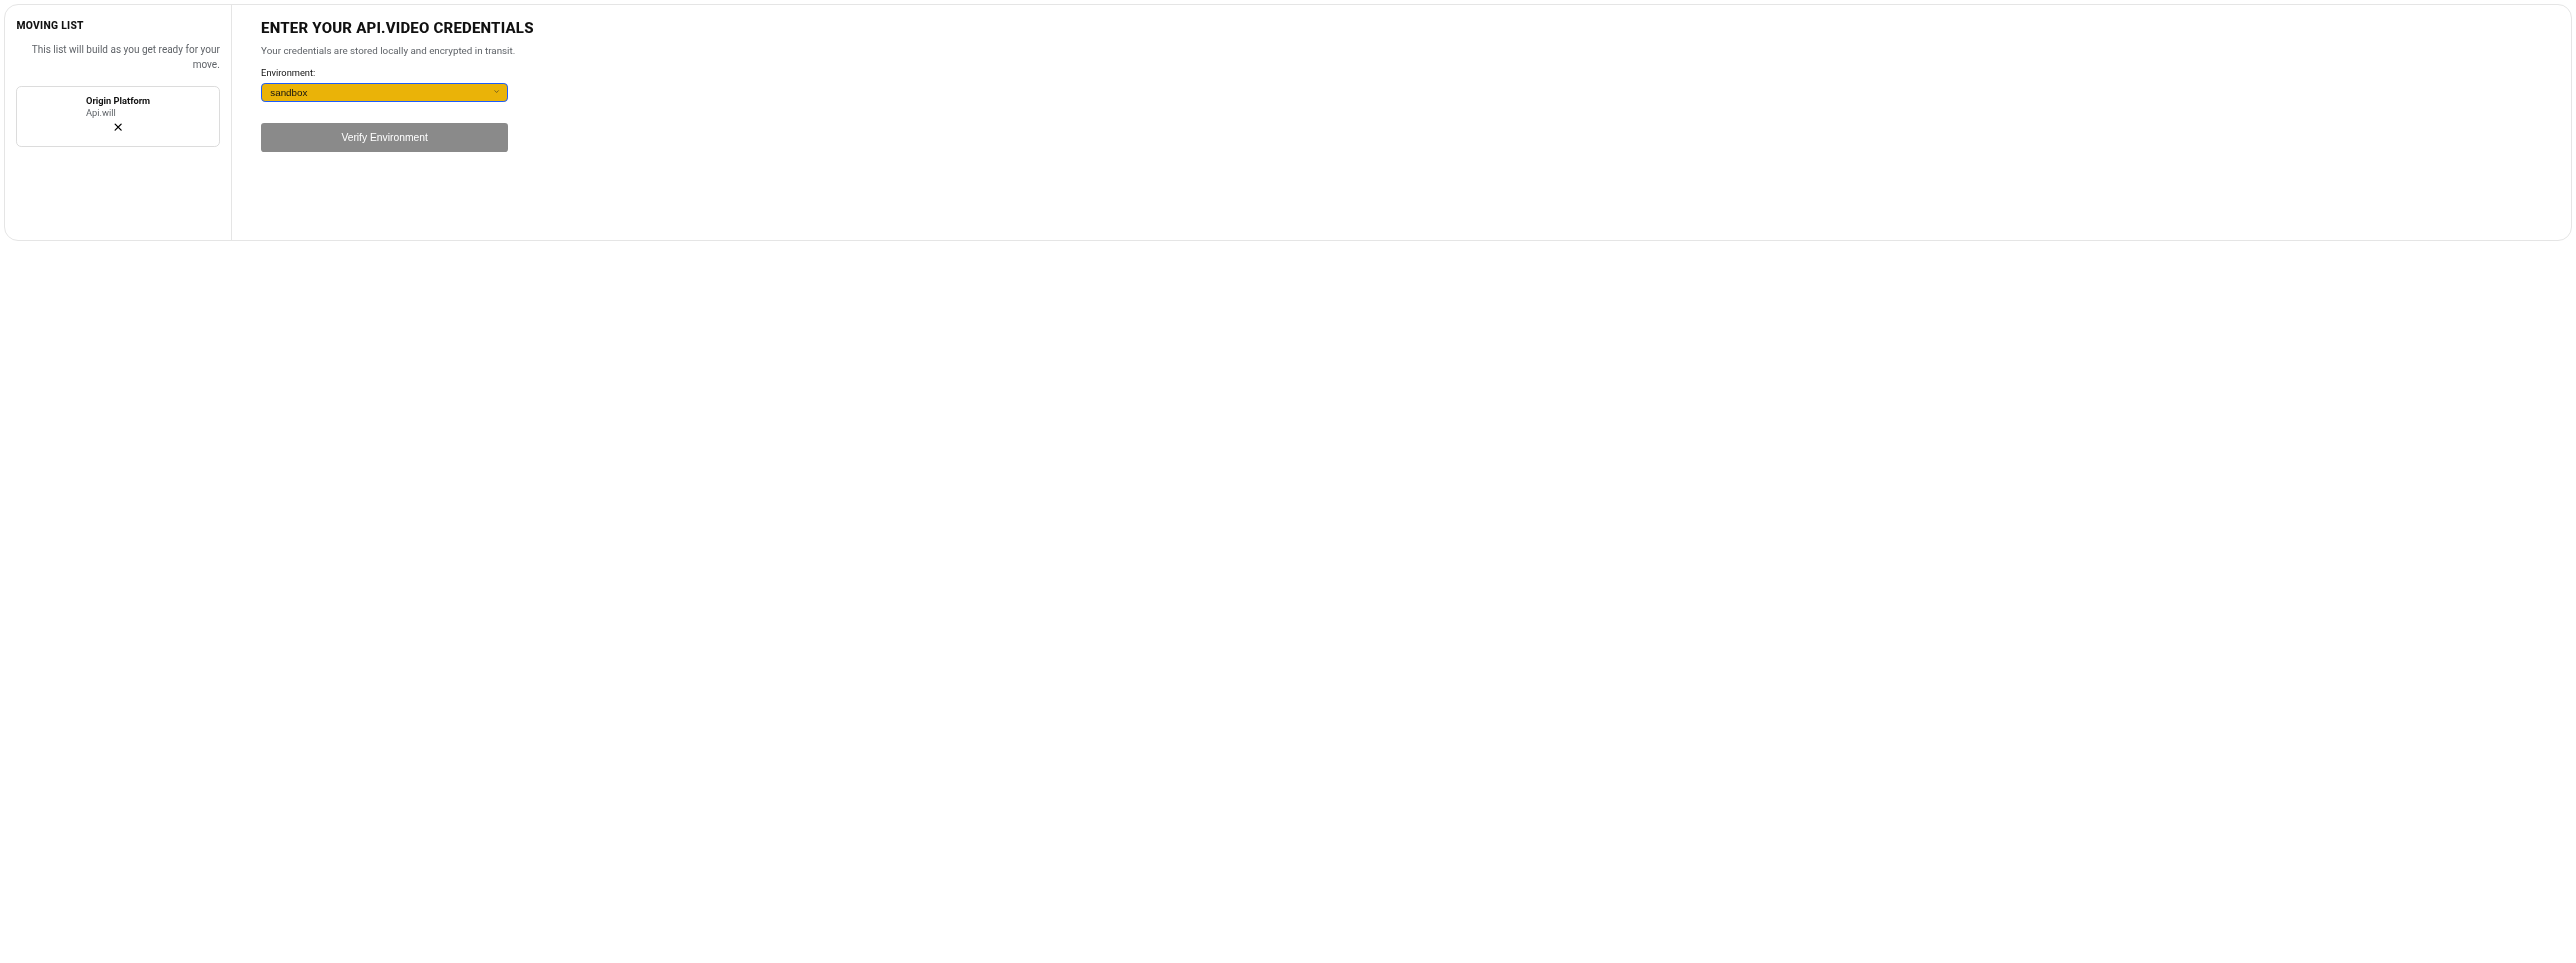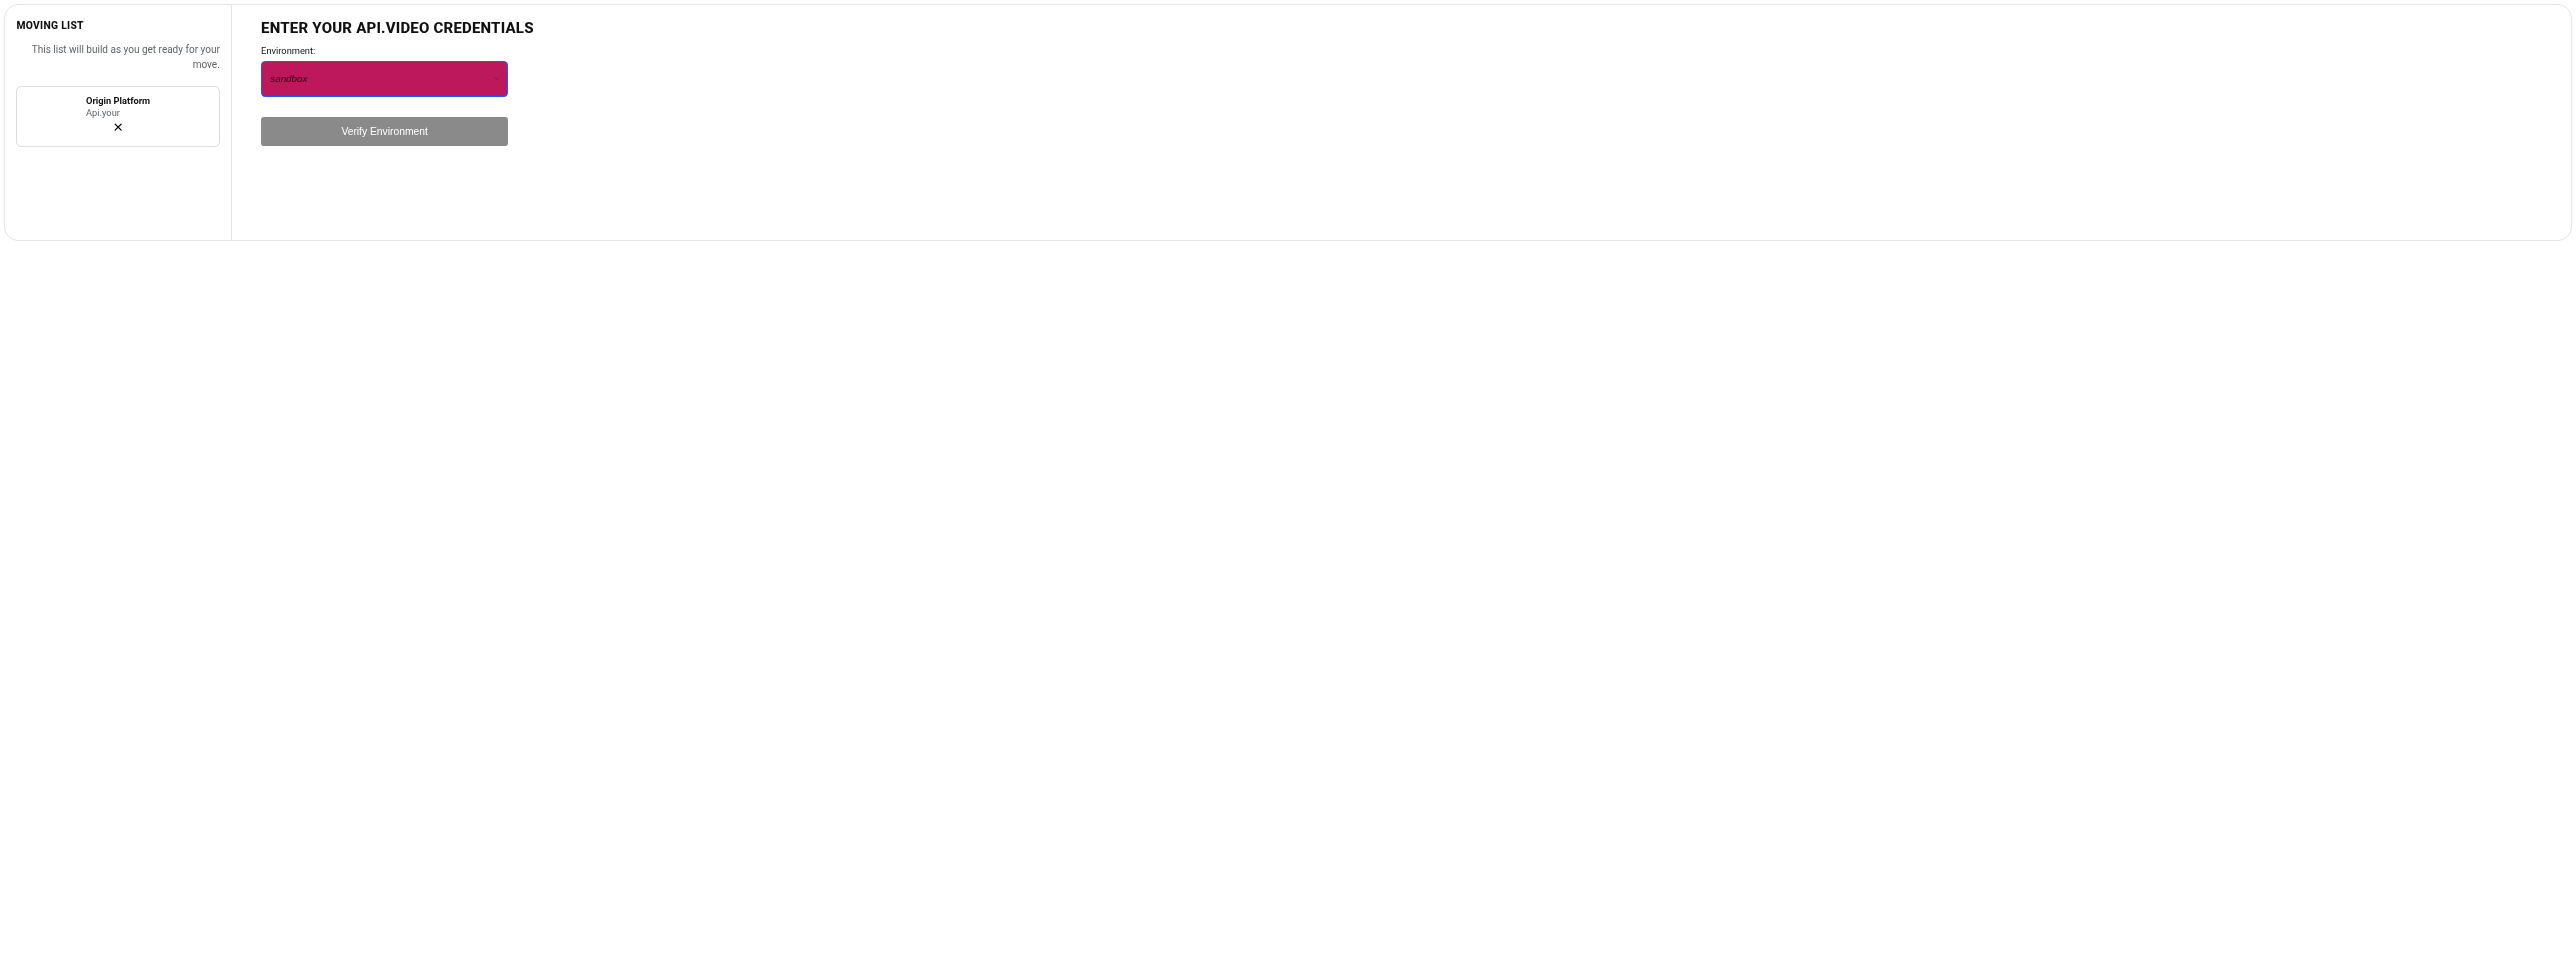--- a/index.html
+++ b/index.html
@@ -111,31 +111,30 @@
       filter: blur(2.1px);
       background: #fff;
     }
     .select-wrapper {
       position: relative;
       width: 247px;
       max-width: 100%;
     }
     .select-input {
       width: 100%;
-      height: 36px;
+      height: 19px;
       border: 1px solid #1a5cff;
       border-radius: 4.1px;
       padding: 0 20.6px 0 8.2px;
       font-size: 9.8px;
       color: #111;
-      background: #be185d;
+      background: #eab308;
       appearance: none;
       -webkit-appearance: none;
       cursor: pointer;
-      font-style: italic;
     }
     .select-chevron {
       position: absolute;
       right: 8.2px;
       top: 50%;
       transform: translateY(-50%);
       pointer-events: none;
     }
     .select-chevron svg {
       width: 7.2px;
@@ -158,35 +157,36 @@
 </head>
 <body>
 
 <div class="container">
   <aside class="sidebar">
     <h2 class="sidebar-title">MOVING LIST</h2>
     <p class="sidebar-desc">This list will build as you get ready for your move.</p>
     <div class="moving-card">
       <div class="moving-card-text">
         <span class="moving-card-label">Origin Platform</span>
-        <span class="moving-card-value">Api.your</span>
+        <span class="moving-card-value">Api.will</span>
       </div>
       <button class="close-btn">
         <span>
           <svg viewBox="0 0 24 24" fill="none" stroke="#000" stroke-width="3" stroke-linecap="round">
             <line x1="5" y1="5" x2="19" y2="19"></line>
             <line x1="19" y1="5" x2="5" y2="19"></line>
           </svg>
         </span>
       </button>
     </div>
   </aside>
 
   <main class="main">
     <h1 class="main-title">ENTER YOUR API.VIDEO CREDENTIALS</h1>
+    <p class="main-desc">Your credentials are stored locally and encrypted in transit.</p>
 
 
     <div class="form-group">
       <label class="form-label">Environment:</label>
       <div class="select-wrapper">
         <select class="select-input">
           <option>sandbox</option>
         </select>
         <span class="select-chevron">
           <svg viewBox="0 0 24 24" fill="none" stroke="#333" stroke-width="2" stroke-linecap="round" stroke-linejoin="round">

